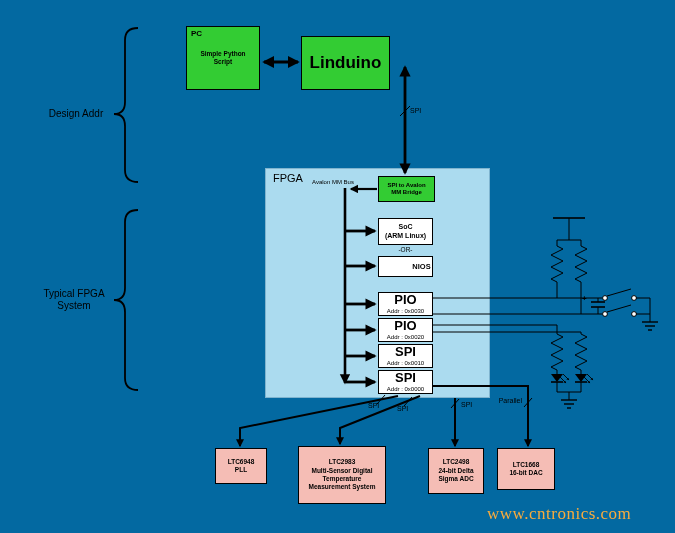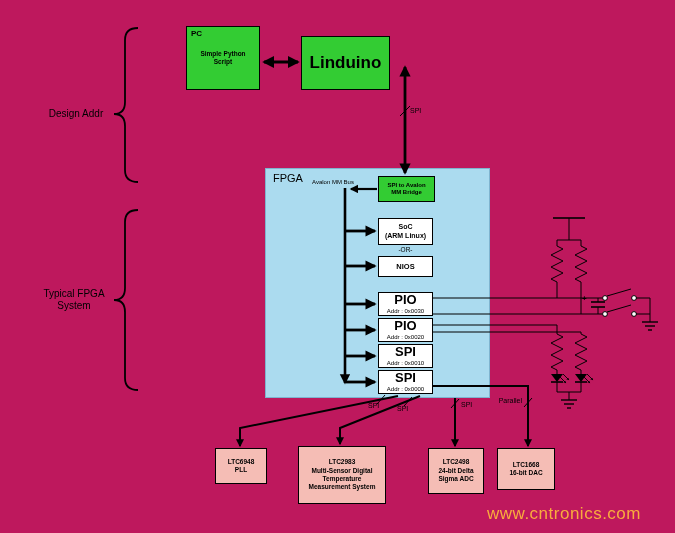--- a/index.html
+++ b/index.html
@@ -1,42 +1,42 @@
 <!DOCTYPE html>
 <html><head>
 <meta charset="utf-8">
 <style>
   * { margin:0; padding:0; box-sizing:border-box; }
   html,body { background:#ffffff; }
-  .canvas { position:relative; width:675px; height:533px; background:#be185d;
+  .canvas { position:relative; width:675px; height:533px; background:#0369a1;
             font-family:"Liberation Sans", sans-serif; color:#000; overflow:hidden; }
   .layer { position:absolute; left:0; top:0; }
   .fpga-bg { position:absolute; background:#ABDBEF; border:1px solid #7FB4CF; }
   .box { position:absolute; border:1px solid #000; display:flex; align-items:center;
          justify-content:center; text-align:center; }
   .pre { white-space:pre-line; }
   .green { background:#33CC33; }
   .pink { background:#F5BDB5; font-size:6.5px; font-weight:bold; line-height:1.3; }
   .bridge { font-size:6px; font-weight:bold; line-height:1.25; }
   .linduino-text { font-size:17px; font-weight:bold; }
   .pc-title { position:absolute; left:4px; top:2px; font-size:8px; font-weight:bold; }
   .pc-body { font-size:6.5px; font-weight:bold; line-height:1.3; }
   .block { position:absolute; background:#fff; border:1.5px solid #000; display:flex;
            flex-direction:column; align-items:center; justify-content:center; text-align:center; }
   .bt { font-size:13px; font-weight:bold; line-height:1.1; }
   .ba { font-size:6px; line-height:1.15; }
   .soc-text { font-size:7px; font-weight:bold; line-height:1.25; white-space:pre-line; }
-  .nios-text { font-size:7.5px; font-weight:bold; }
+  .nios-text { font-size:7.5px; font-weight:bold;padding-left:32px; }
   .lbl { position:absolute; }
   .f6 { font-size:6px; }
   .f65 { font-size:6.5px; }
   .f7 { font-size:7px; }
   .f10 { font-size:10px; line-height:1.15; }
   .fpga-title { font-size:11px; }
-  .watermark { position:absolute; font-size:17px; color:#F9AC3D; letter-spacing:0.5px; }
+  .watermark { position:absolute; font-size:17px; color:#F9AC3D; letter-spacing:0.5px;font-family:Liberation Serif, serif; }
 </style>
 </head>
 <body>
 
 <div class="canvas">
 
   <div class="fpga-bg" style="left:265px;top:168px;width:225px;height:230px;"></div>
 
   <svg class="layer" width="675" height="533" viewBox="0 0 675 533">
     <defs>

